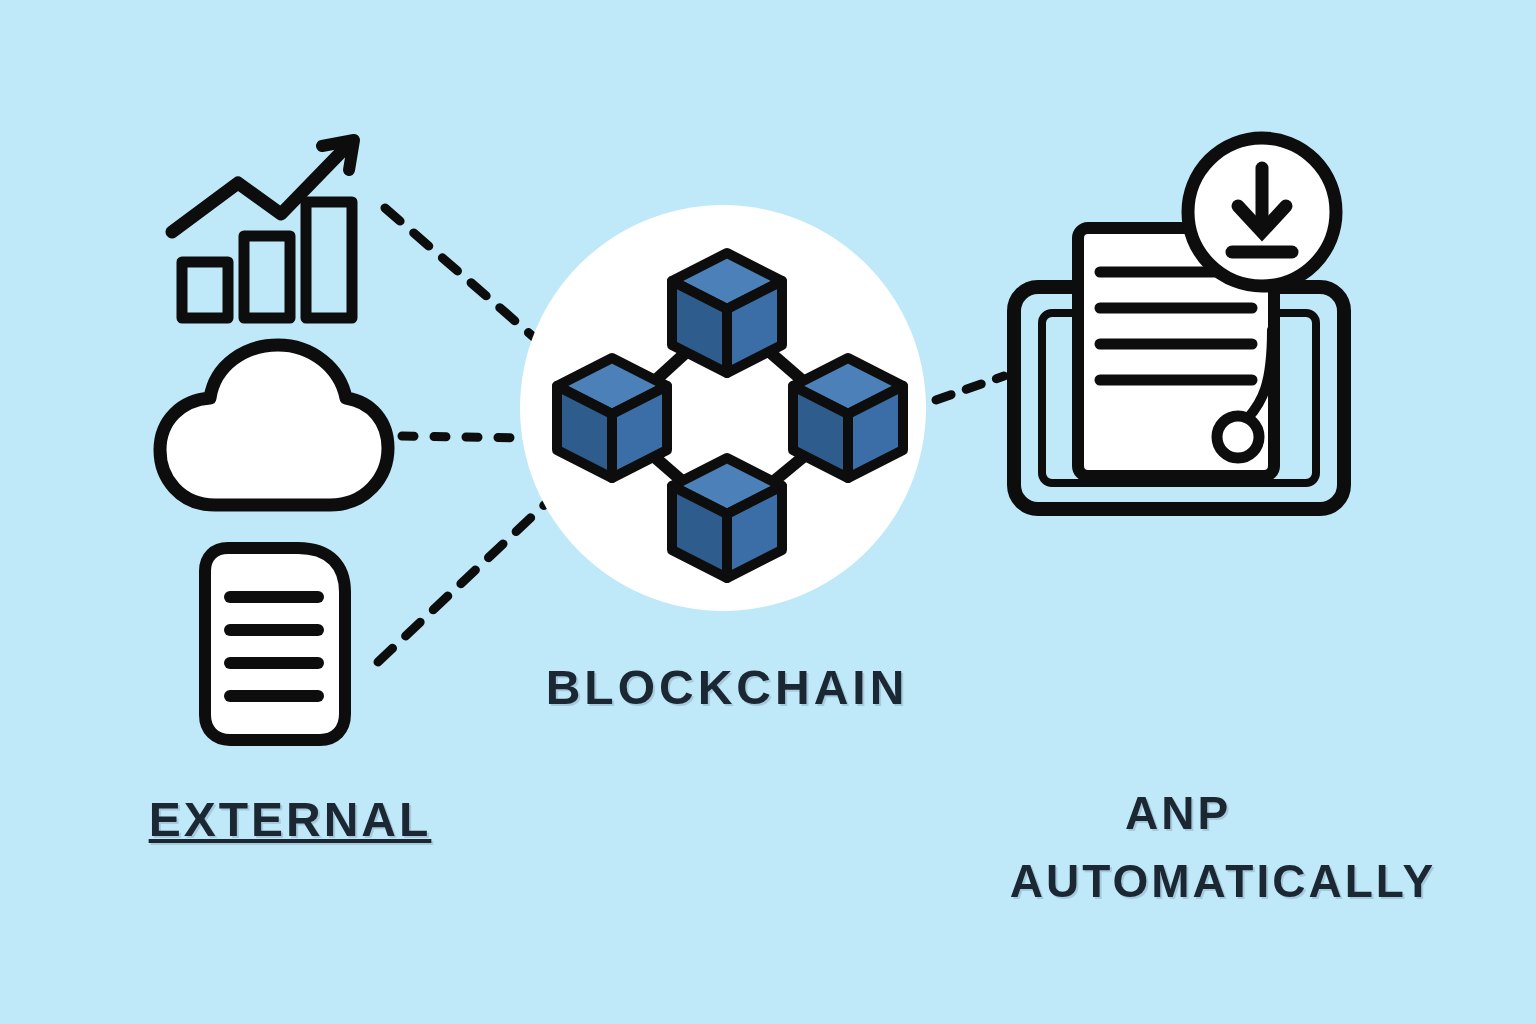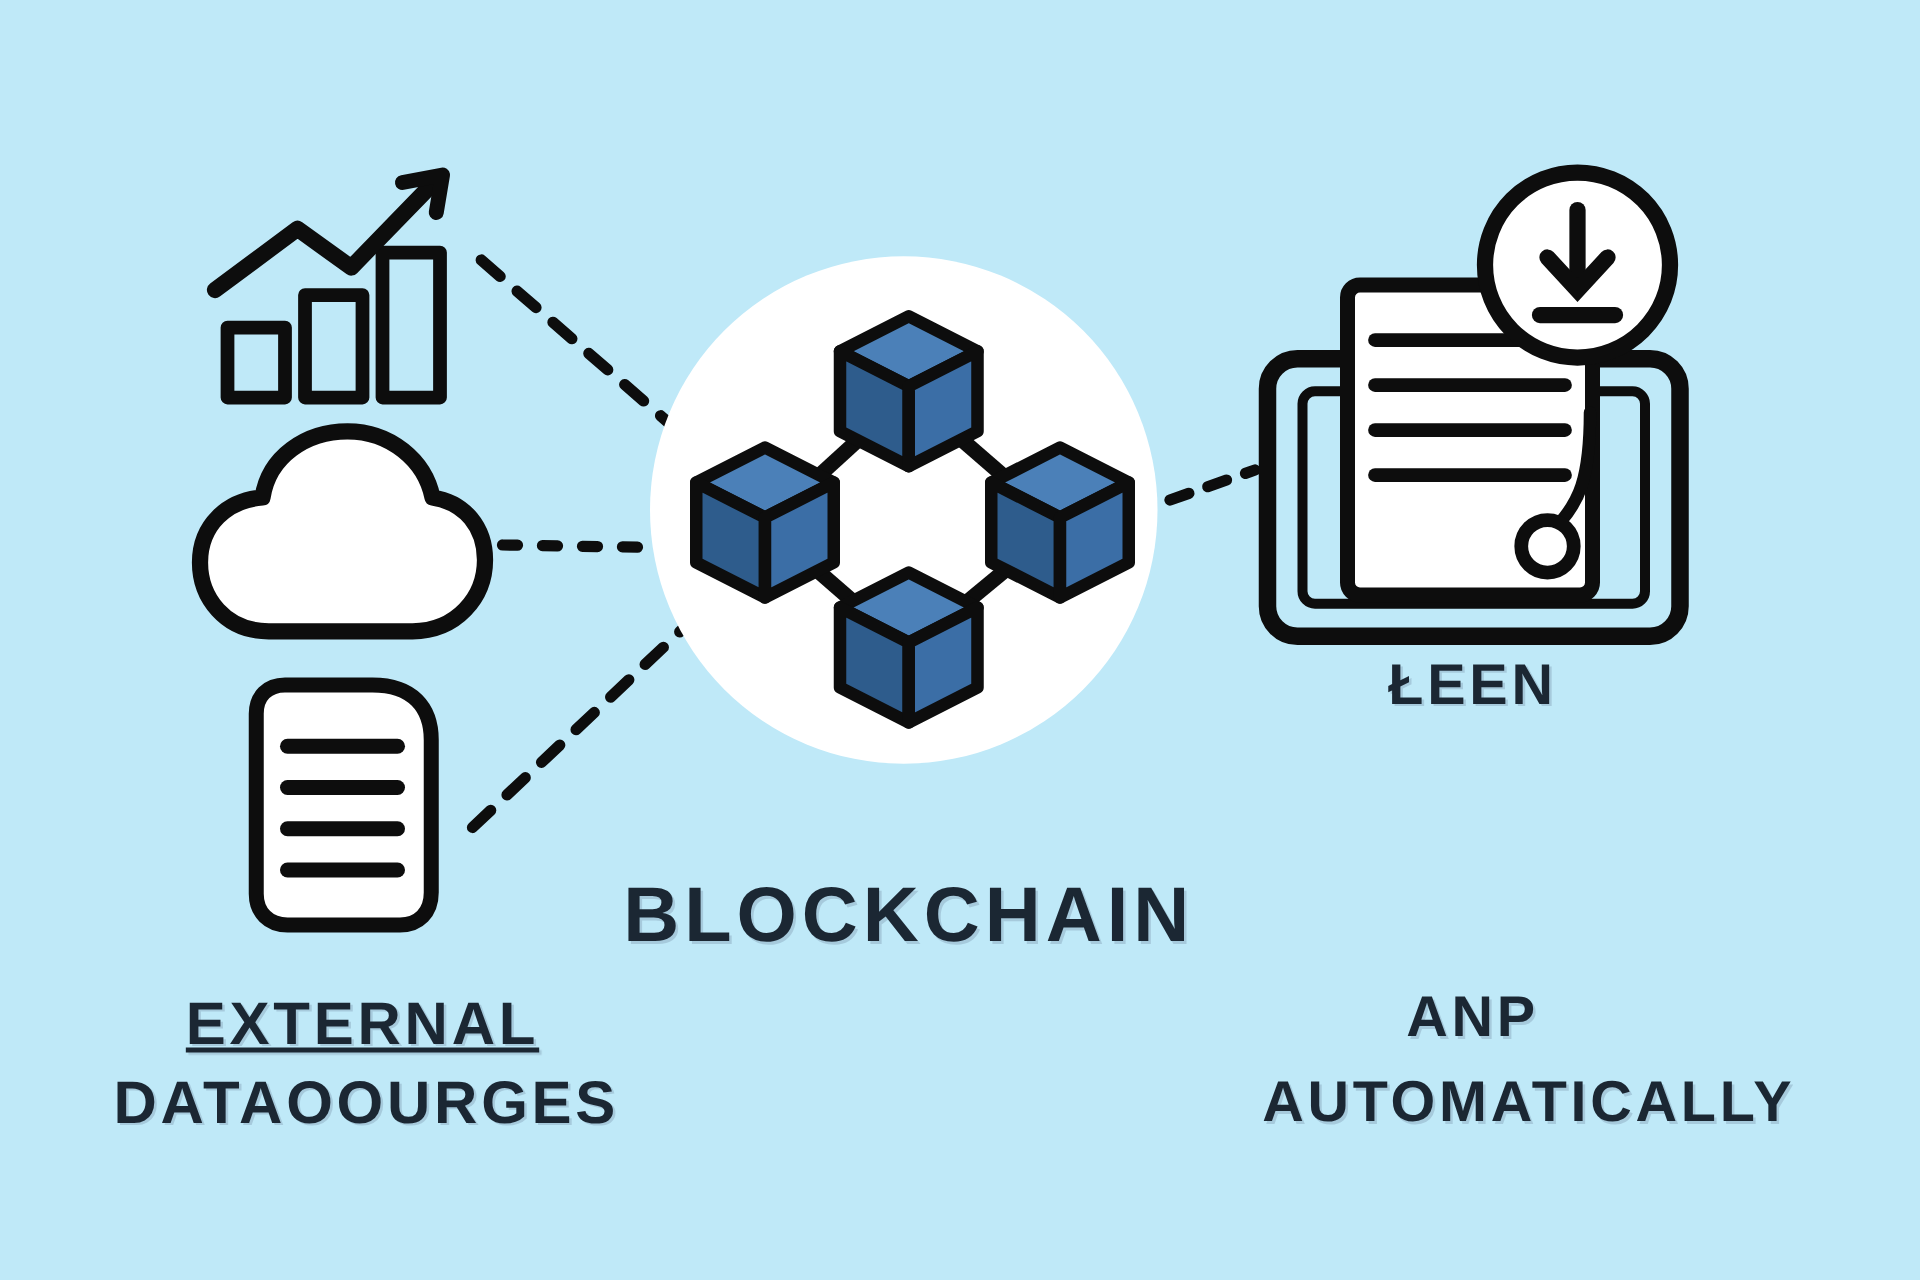--- a/index.html
+++ b/index.html
@@ -21,21 +21,21 @@
     position:absolute;
     transform:translateX(-50%);
     font-weight:800;
     color:#1b2733;
     white-space:nowrap;
     letter-spacing:3px;
     text-shadow:2px 2px 0 rgba(120,145,170,0.35);
     user-select:none;
   }
   .lbl-left{font-size:48px;}
-  .lbl-center{font-size:62px;letter-spacing:4px;margin-top:37px;}
+  .lbl-center{font-size:48px;letter-spacing:4px;}
   .lbl-right{font-size:46px;}
 </style>
 </head>
 <body>
 
 <div class="canvas">
 
   <svg class="diagram-svg" viewBox="0 0 1536 1024">
 
     <g stroke="#0d0d0d" stroke-width="9" fill="none" stroke-linecap="round">
@@ -130,21 +130,19 @@
       <circle cx="1262" cy="212" r="74" fill="#ffffff" stroke="#0d0d0d" stroke-width="13"></circle>
       <g stroke="#0d0d0d" stroke-width="13" stroke-linecap="round" fill="none">
         <line x1="1262" y1="168" x2="1262" y2="230"></line>
         <polyline points="1238,206 1262,232 1286,206"></polyline>
         <line x1="1232" y1="252" x2="1292" y2="252"></line>
       </g>
     </g>
   </svg>
 
   <div class="lbl lbl-left" style="left:290px; top:792px;text-decoration:underline;">EXTERNAL</div>
-  <div class="lbl lbl-left" style="left:293px; top:855px;">DATAOOURGES</div>
 
   <div class="lbl lbl-center" style="left:727px; top:660px;">BLOCKCHAIN</div>
 
-  <div class="lbl lbl-right" style="left:1178px; top:520px;">ŁEEN</div>
   <div class="lbl lbl-right" style="left:1178px; top:786px;">ANP</div>
   <div class="lbl lbl-right" style="left:1223px; top:854px;">AUTOMATICALLY</div>
 
 </div>
 
 </body></html>

